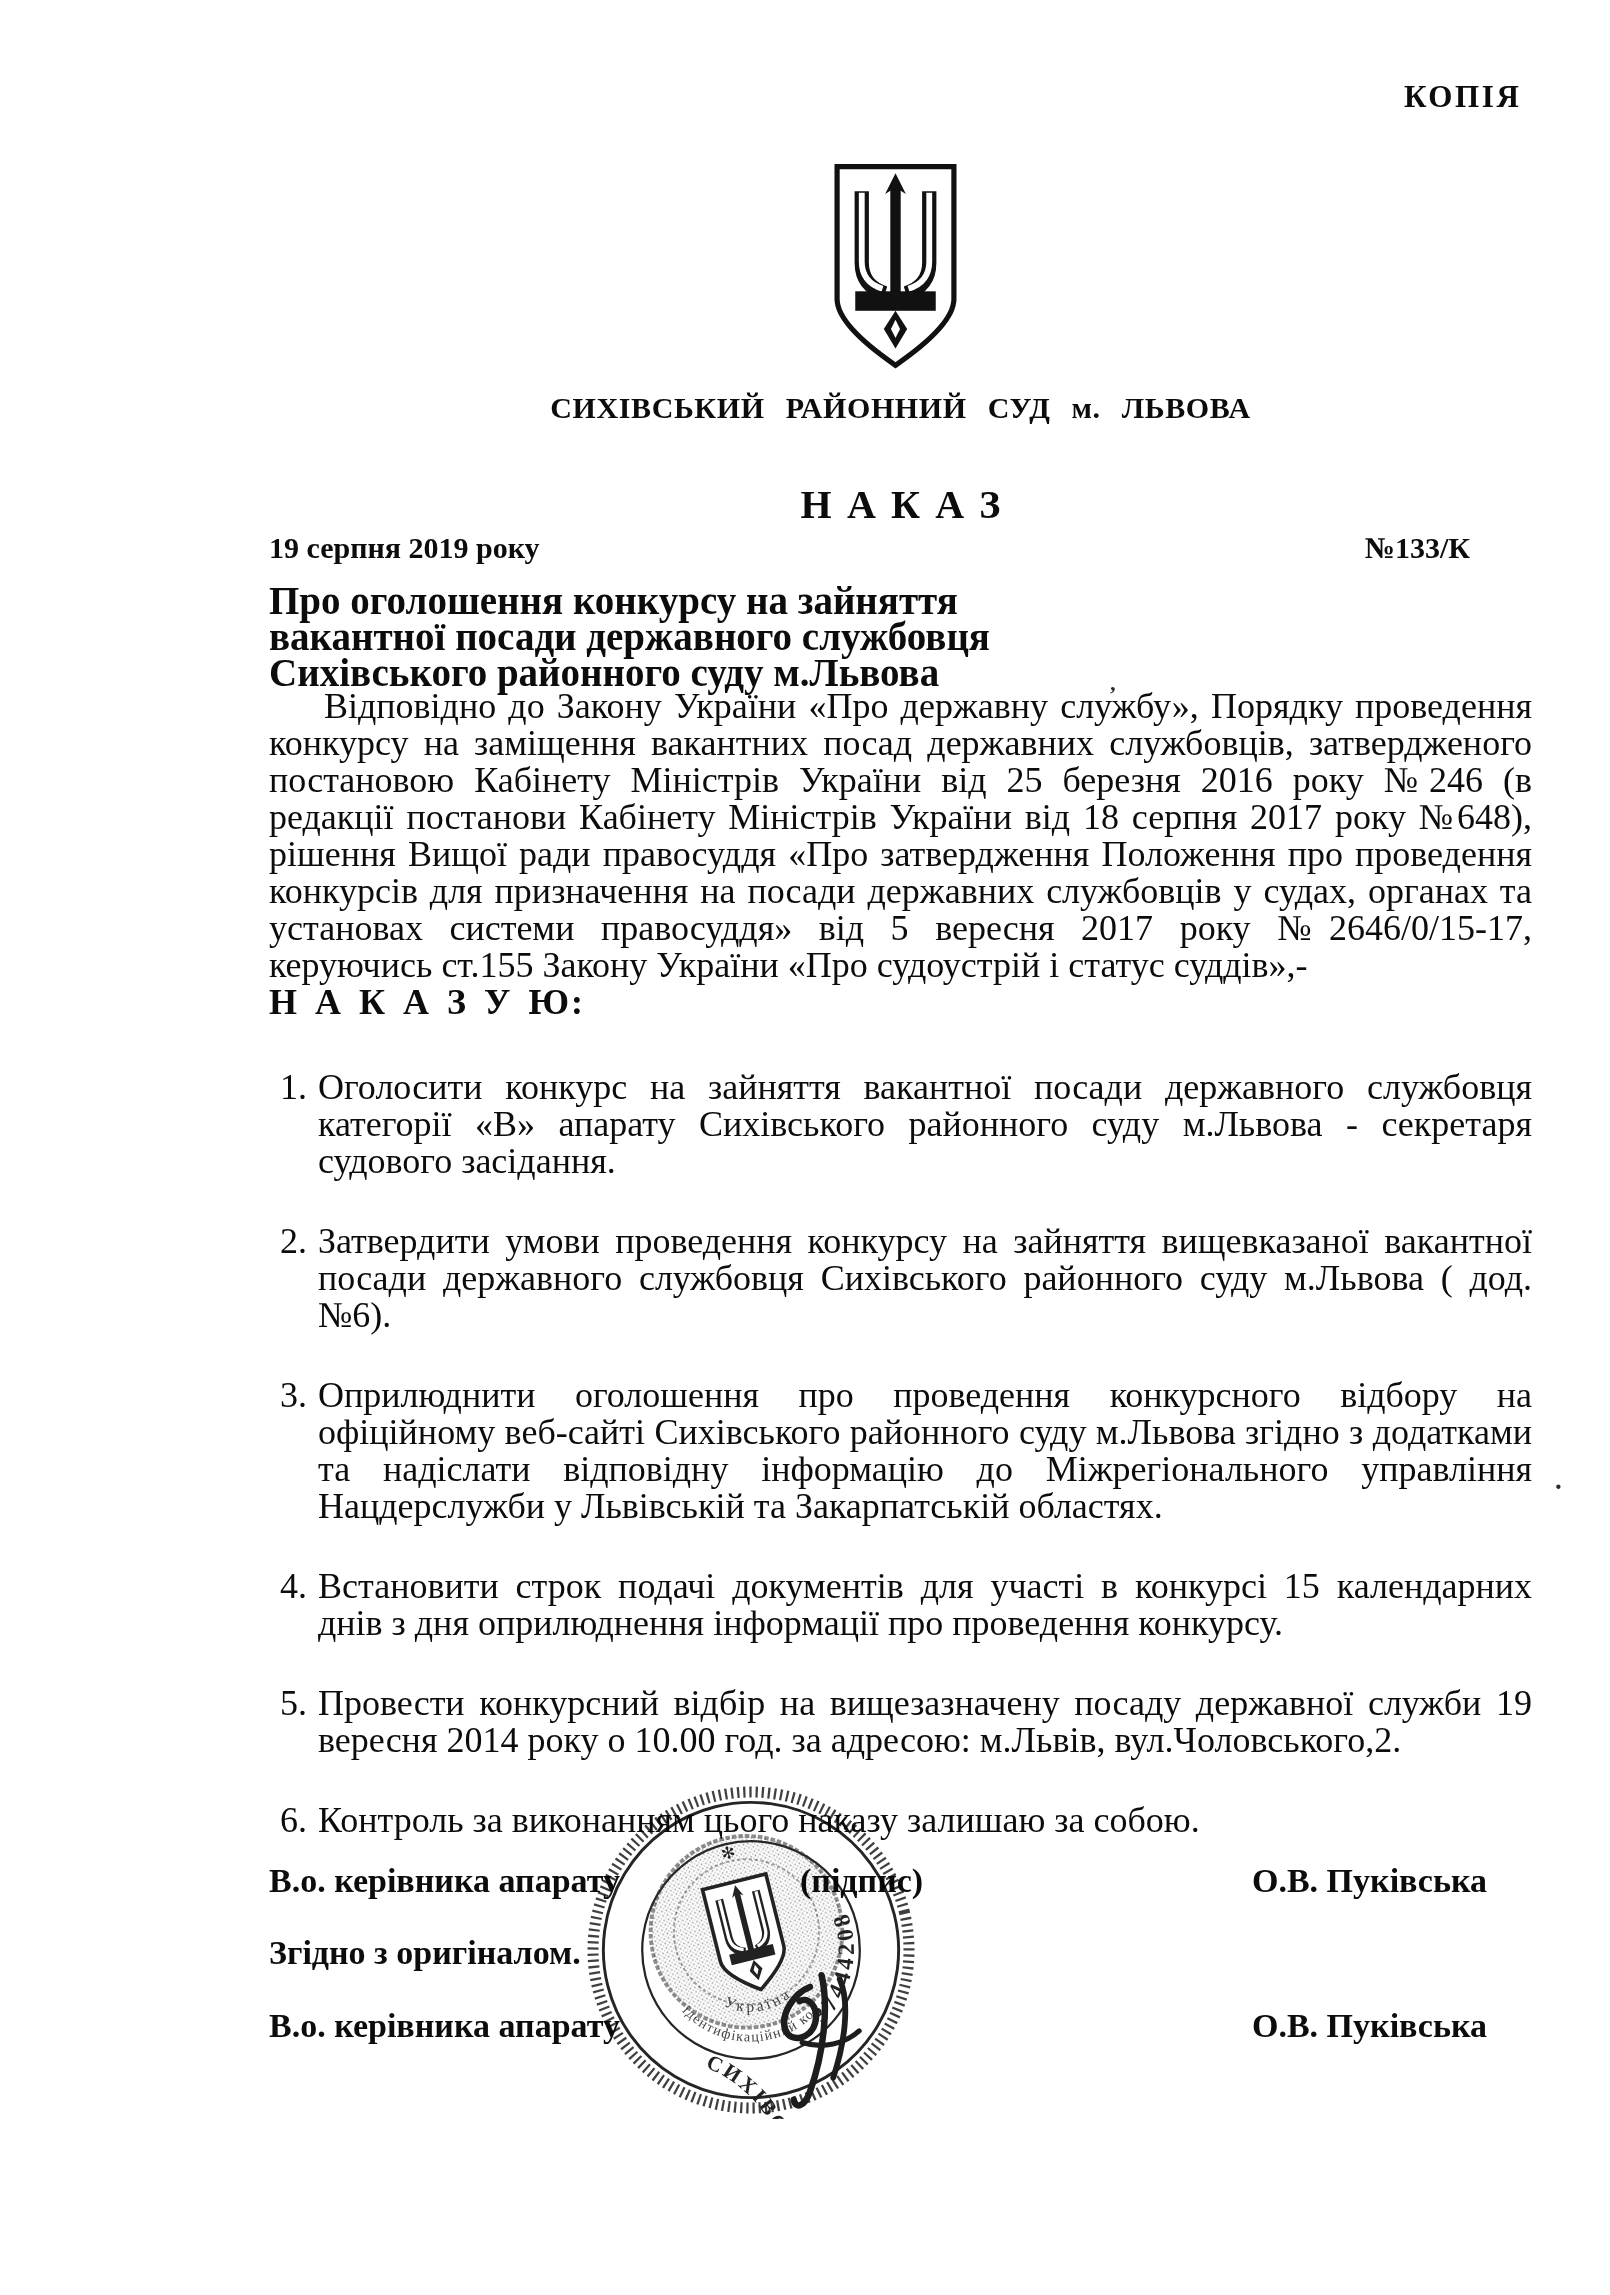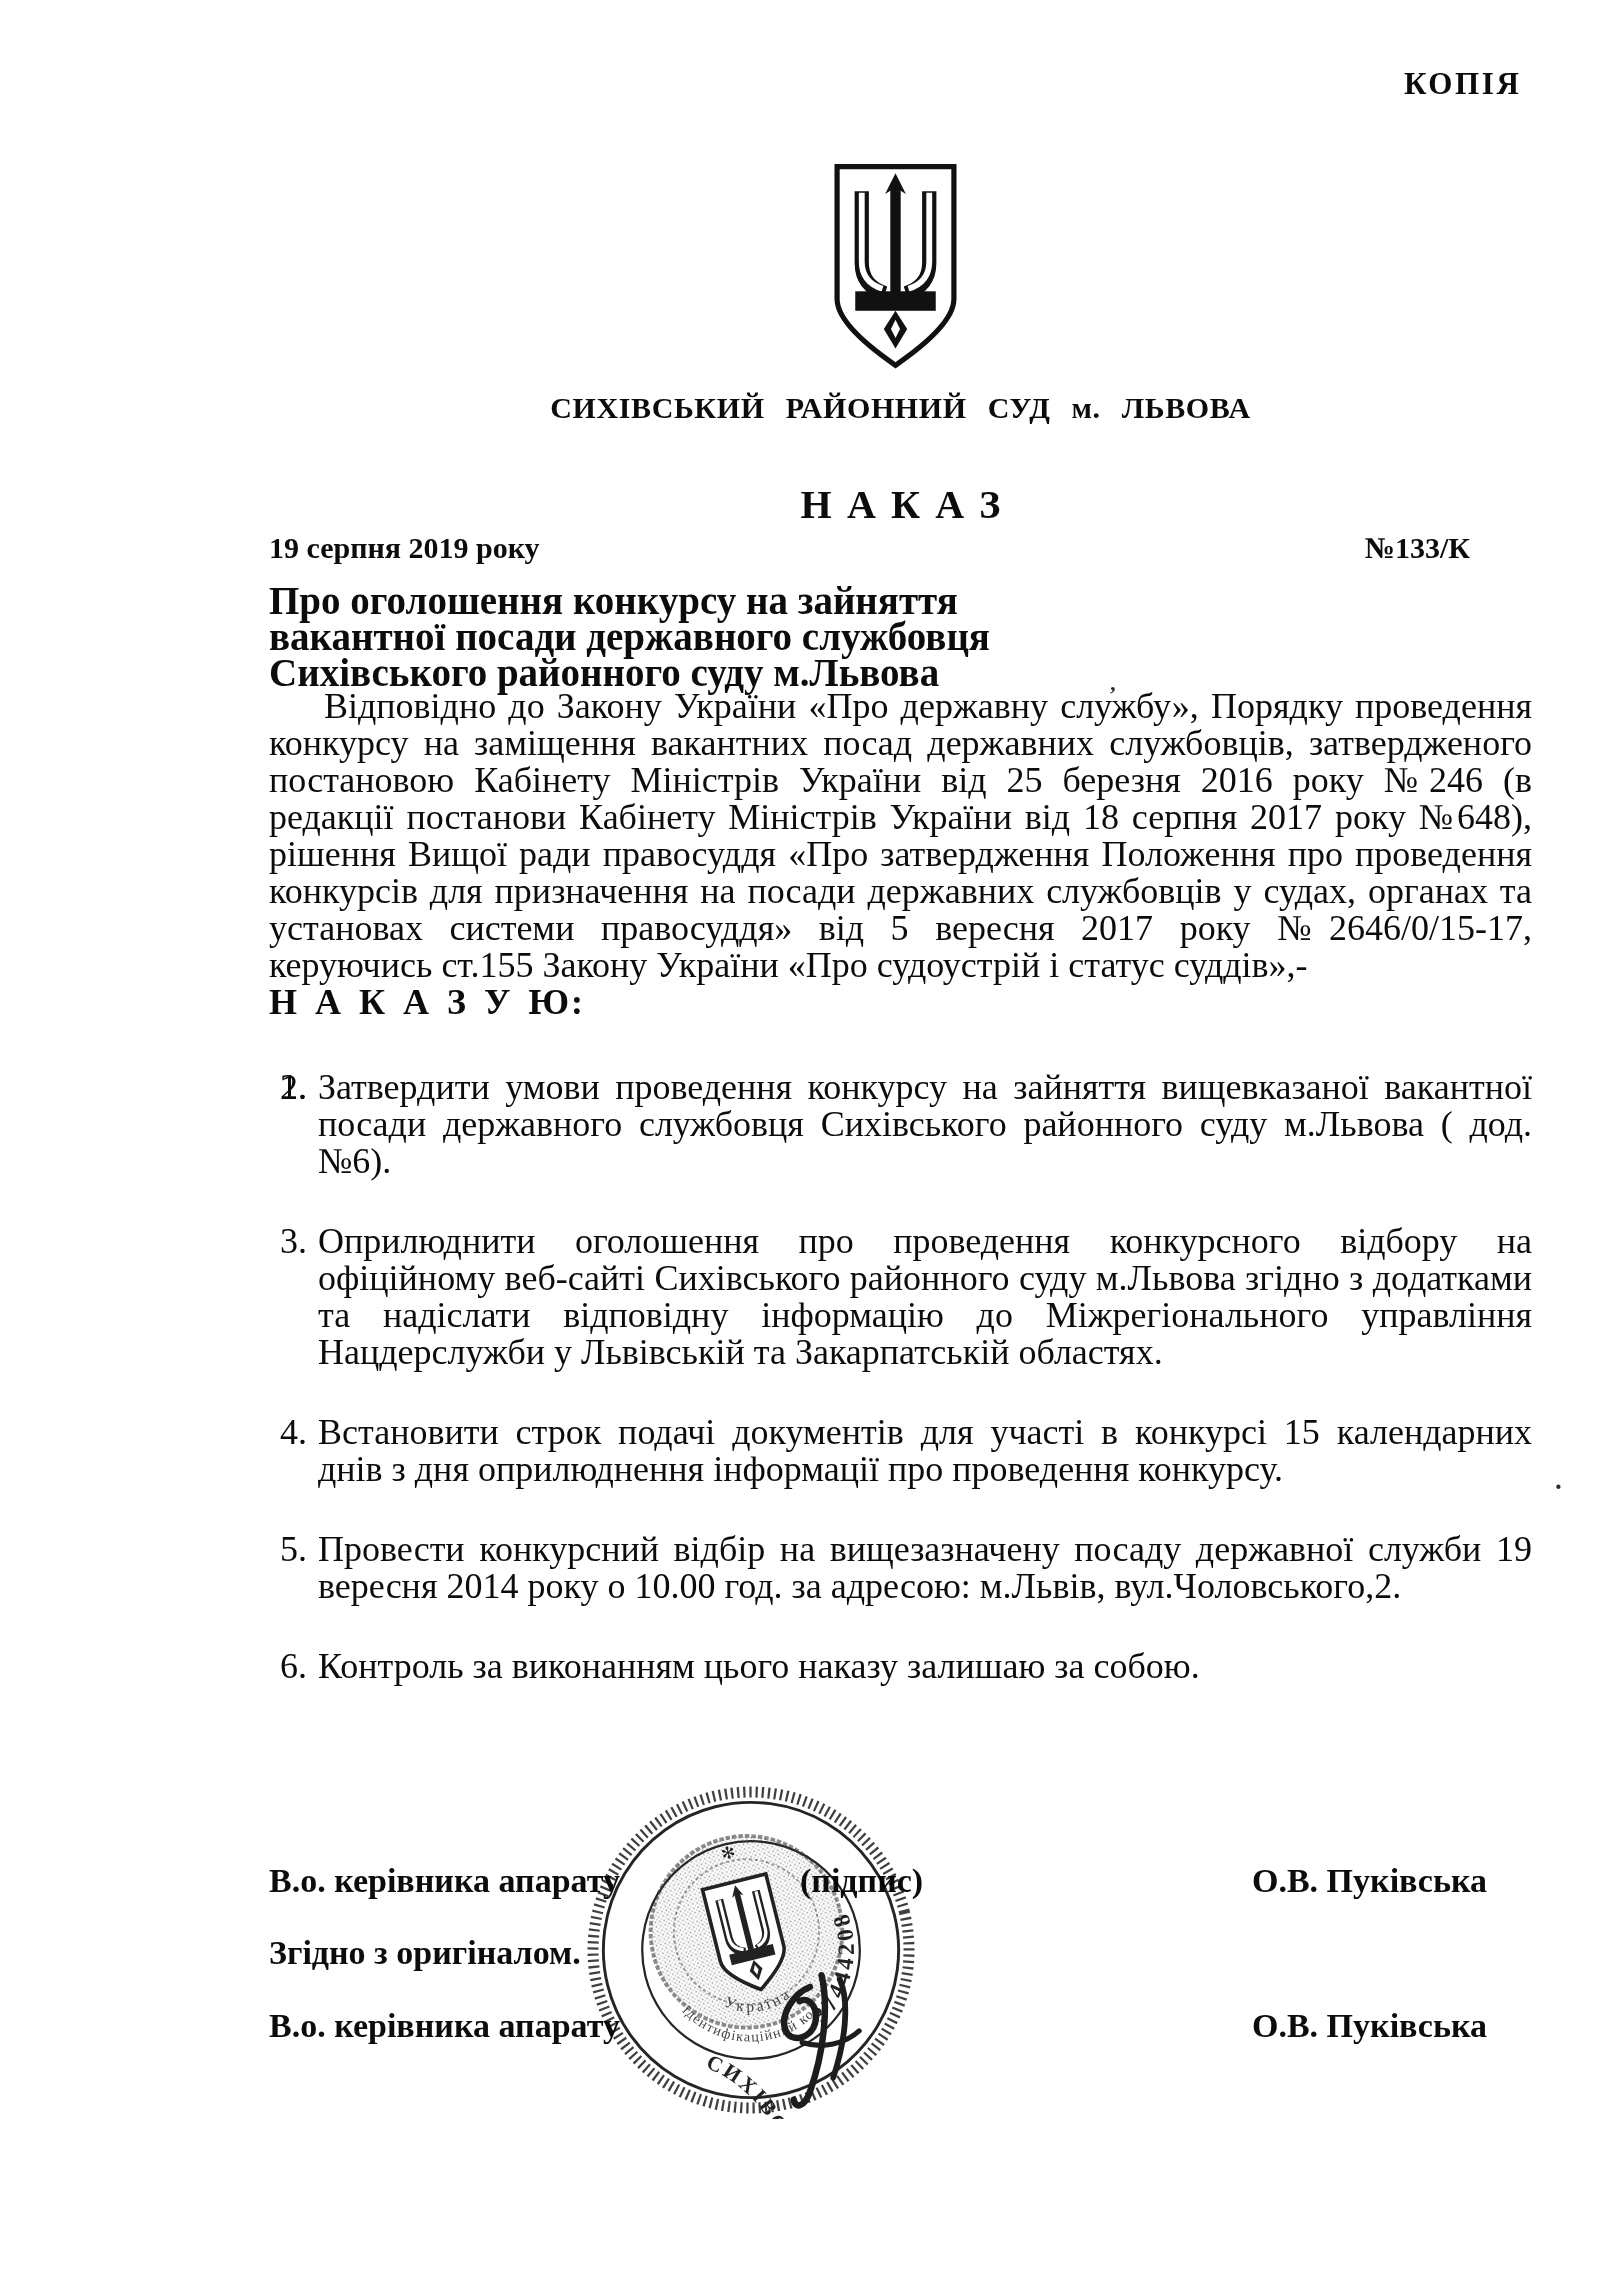--- a/index.html
+++ b/index.html
@@ -6,21 +6,21 @@
   body{
     width:1610px;height:2295px;
     background:#ffffff;
     position:relative;
     font-family:"Liberation Serif","DejaVu Serif",serif;
     color:#0c0c0c;
     overflow:hidden;
   }
   .abs{position:absolute;}
   .copy-label{
-    top:66px;left:1404px;
+    top:79px;left:1404px;
     font-size:31px;font-weight:bold;letter-spacing:2.6px;
   }
   .emblem{left:828px;top:161px;width:135px;height:210px;}
   .court-title{
     left:269px;top:391px;width:1263px;
     text-align:center;font-size:30px;font-weight:bold;
     word-spacing:13px;letter-spacing:0.6px;white-space:nowrap;
   }
   .doc-type{
     left:269px;top:481px;width:1263px;
@@ -99,20 +99,21 @@
 
 <div class="abs artifact artifact-1">’</div>
 <div class="abs artifact artifact-2">.</div>
 
 <div class="abs main-block">
   <p class="preamble">Відповідно до Закону України «Про державну службу», Порядку проведення конкурсу на заміщення вакантних посад державних службовців, затвердженого постановою Кабінету Міністрів України від 25 березня 2016 року №246 (в редакції постанови Кабінету Міністрів України від 18 серпня 2017 року №648), рішення Вищої ради правосуддя «Про затвердження Положення про проведення конкурсів для призначення на посади державних службовців у судах, органах та установах системи правосуддя» від 5 вересня 2017 року №2646/0/15-17, керуючись ст.155 Закону України «Про судоустрій і статус суддів»,-</p>
   <p class="order-heading">Н А К А З У Ю:</p>
   <ol class="items">
     <li>
       <span class="num">1.</span>
+      <span>Оголосити конкурс на зайняття вакантної посади державного службовця категорії «В» апарату Сихівського районного суду м.Львова - секретаря судового засідання.</span>
     </li>
     <li>
       <span class="num">2.</span>
       <span>Затвердити умови проведення конкурсу на зайняття вищевказаної вакантної посади державного службовця Сихівського районного суду м.Львова ( дод. №6).</span>
     </li>
     <li>
       <span class="num">3.</span>
       <span>Оприлюднити оголошення про проведення конкурсного відбору на офіційному веб-сайті Сихівського районного суду м.Львова згідно з додатками та надіслати відповідну інформацію до Міжрегіонального управління Нацдерслужби у Львівській та Закарпатській областях.</span>
     </li>
     <li>

